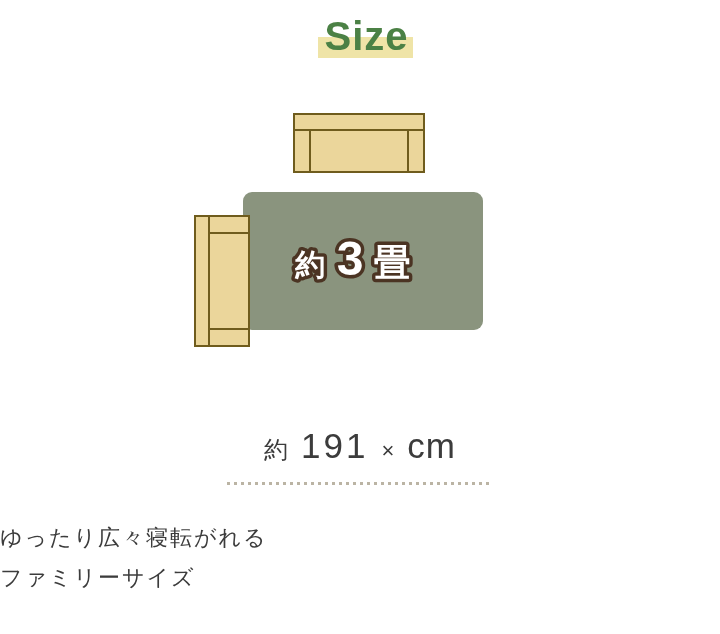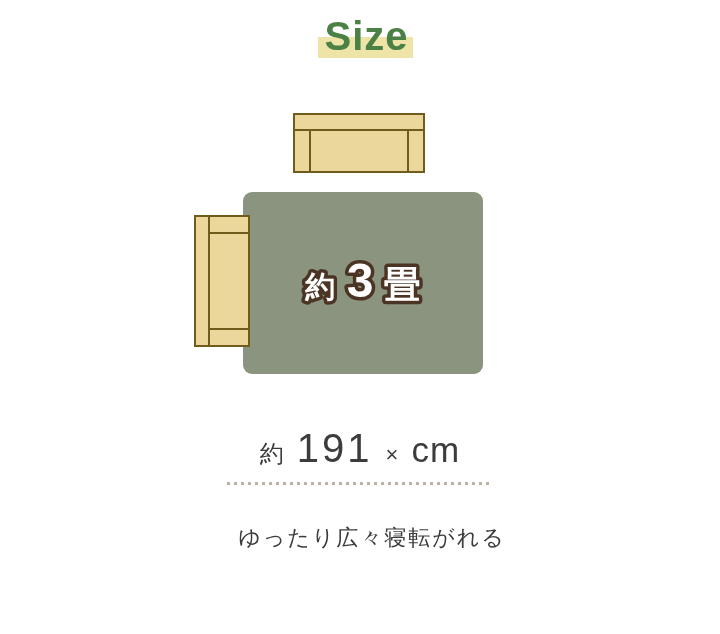--- a/index.html
+++ b/index.html
@@ -40,26 +40,26 @@
   }
   .title .title-text {
     position: relative;
     z-index: 1;
   }
 
   
   .rug {
     position: absolute;
     left: 243px; top: 192px;
-    width: 240px; height: 182px;
+    width: 240px; height: 138px;
     background: var(--rug);
     border-radius: 9px;
     display: flex;
     align-items: center;
-    justify-content: center;
+    justify-content: flex-start;
     z-index: 1;
   }
   .rug-label text {
     font-family: "Liberation Sans", "DejaVu Sans", sans-serif;
     font-weight: bold;
     fill: var(--label-fill);
     stroke: var(--label-stroke);
     stroke-width: 7px;
     stroke-linejoin: round;
     paint-order: stroke fill;
@@ -100,44 +100,43 @@
   .dim-row {
     position: absolute;
     top: 426px; left: 0; right: 0;
     display: flex;
     justify-content: center;
     align-items: baseline;
     gap: 13px;
     color: var(--text);
   }
   .dim-approx { font-size: 24px; }
-  .dim-num   { font-size: 40px; letter-spacing: 3px; }
+  .dim-num   { font-size: 35px; letter-spacing: 3px; }
   .dim-times { font-size: 22px; }
   .dim-unit  { font-size: 35px; letter-spacing: 1px; }
 
   
   .dotted {
     position: absolute;
     top: 482px; left: 50%;
     transform: translateX(-50%);
     width: 266px; height: 3px;
     background-image: repeating-linear-gradient(
       to right,
       var(--dots) 0px, var(--dots) 3px,
       transparent 3px, transparent 7px
     );
   }
 
   
   .captions {
     position: absolute;
     top: 518px; left: 0; right: 0;
-    text-align: center;
+    text-align: left;
     color: var(--text);
-    margin-left: 24px;
   }
   .cap-line {
     font-size: 22px;
     line-height: 40px;
     letter-spacing: 2px;
   }
 </style>
 </head>
 <body>
 
@@ -182,15 +181,16 @@
     <span class="dim-approx">約</span>
     <span class="dim-num">191</span>
     <span class="dim-times">×</span>
     <span class="dim-unit">cm</span>
   </div>
 
   <div class="dotted"></div>
 
   <div class="captions">
     <div class="cap-line">ゆったり広々寝転がれる</div>
+    <div class="cap-line">ファミリーサイズ</div>
   </div>
 
 </div>
 
 </body></html>

